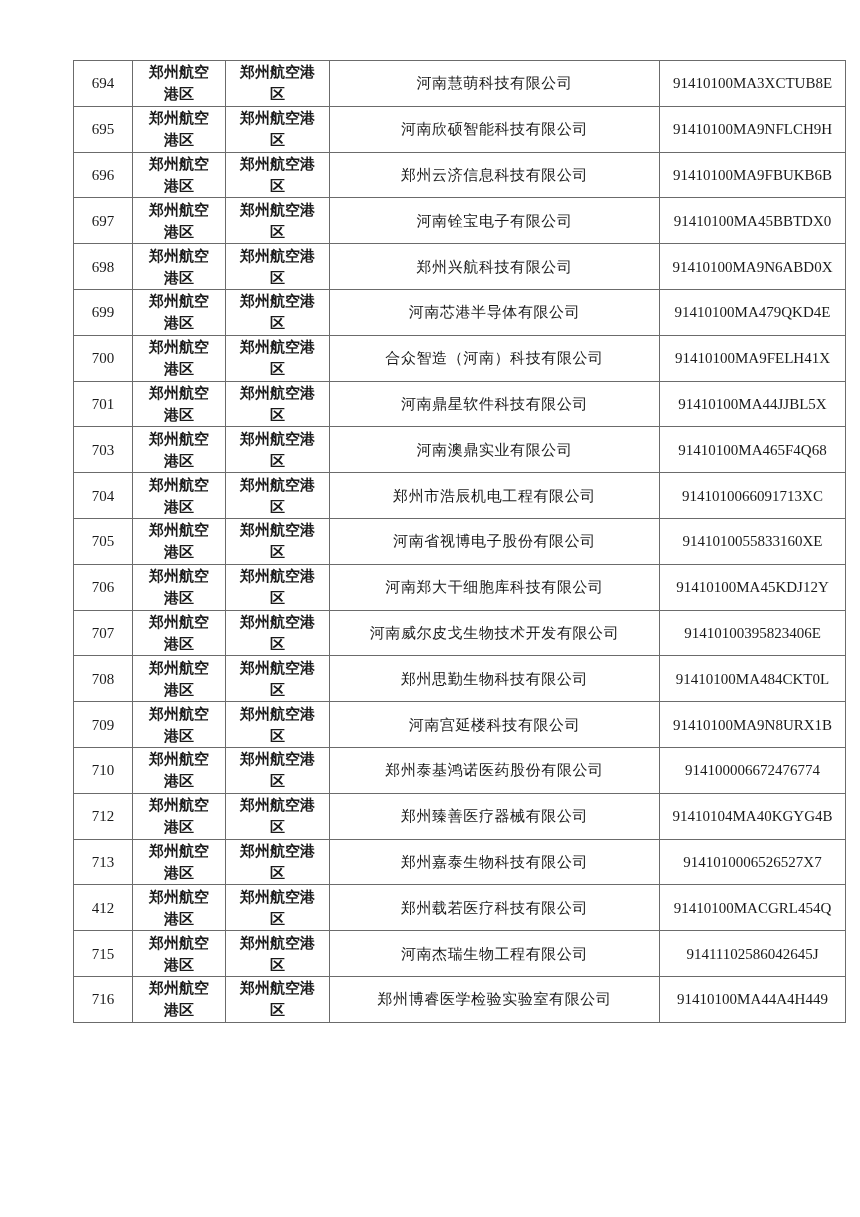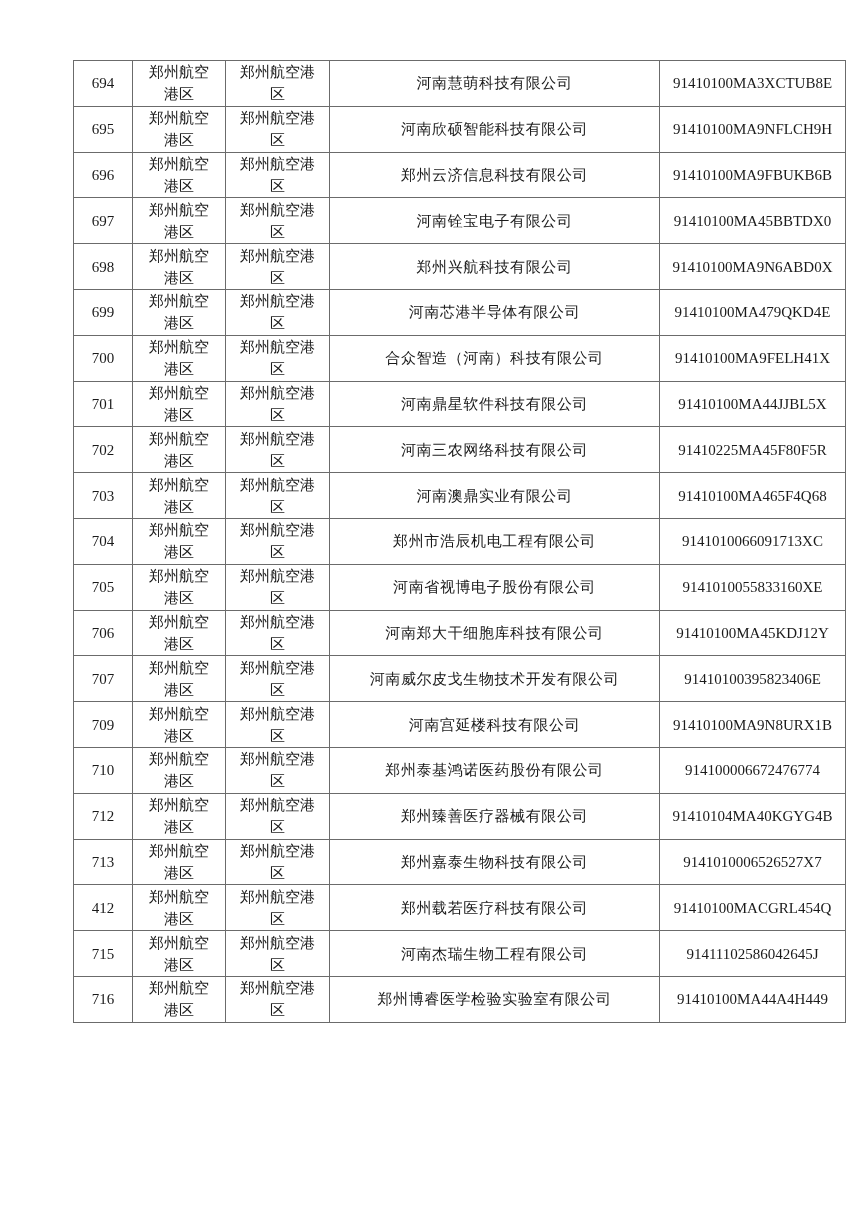--- a/index.html
+++ b/index.html
@@ -12,21 +12,21 @@
     margin-left: 29px;
   }
   table.list td {
     border: 1px solid #6b6b6b;
     height: 44.8px; padding: 0;
     text-align: center; vertical-align: middle;
     font-size: 15px; line-height: 22px;
     overflow: hidden;
   }
   td.c-no { font-size: 15.5px; }
-  td.c-area { font-size: 15px; line-height: 22px; }
+  td.c-area { font-size: 15px; line-height: 22px; font-weight: bold; }
   td.c-name { font-size: 15px; letter-spacing: 0.6px; }
   td.c-code { font-size: 15px; letter-spacing: 0; }
   .wrap { display: block; margin: 0 auto; }
   .w4 { width: 62px; }
   .w5 { width: 78px; }
 </style>
 </head>
 <body>
 
 <table class="list">
@@ -127,31 +127,20 @@
     <td class="c-area">
           <span class="wrap w4">郑州航空港区</span>
         </td>
     <td class="c-area">
           <span class="wrap w5">郑州航空港区</span>
         </td>
     <td class="c-name"><span>河南鼎星软件科技有限公司</span></td>
     <td class="c-code"><span>91410100MA44JJBL5X</span></td>
   </tr>
 
-  <tr>
-    <td class="c-no"><span>702</span></td>
-    <td class="c-area">
-          <span class="wrap w4">郑州航空港区</span>
-        </td>
-    <td class="c-area">
-          <span class="wrap w5">郑州航空港区</span>
-        </td>
-    <td class="c-name"><span>河南三农网络科技有限公司</span></td>
-    <td class="c-code"><span>91410225MA45F80F5R</span></td>
-  </tr>
 
   <tr>
     <td class="c-no"><span>703</span></td>
     <td class="c-area">
           <span class="wrap w4">郑州航空港区</span>
         </td>
     <td class="c-area">
           <span class="wrap w5">郑州航空港区</span>
         </td>
     <td class="c-name"><span>河南澳鼎实业有限公司</span></td>
@@ -199,20 +188,31 @@
     <td class="c-area">
           <span class="wrap w4">郑州航空港区</span>
         </td>
     <td class="c-area">
           <span class="wrap w5">郑州航空港区</span>
         </td>
     <td class="c-name"><span>河南威尔皮戈生物技术开发有限公司</span></td>
     <td class="c-code"><span>91410100395823406E</span></td>
   </tr>
 
+  <tr>
+    <td class="c-no"><span>708</span></td>
+    <td class="c-area">
+          <span class="wrap w4">郑州航空港区</span>
+        </td>
+    <td class="c-area">
+          <span class="wrap w5">郑州航空港区</span>
+        </td>
+    <td class="c-name"><span>郑州思勤生物科技有限公司</span></td>
+    <td class="c-code"><span>91410100MA484CKT0L</span></td>
+  </tr>
 
   <tr>
     <td class="c-no"><span>709</span></td>
     <td class="c-area">
           <span class="wrap w4">郑州航空港区</span>
         </td>
     <td class="c-area">
           <span class="wrap w5">郑州航空港区</span>
         </td>
     <td class="c-name"><span>河南宫延楼科技有限公司</span></td>

